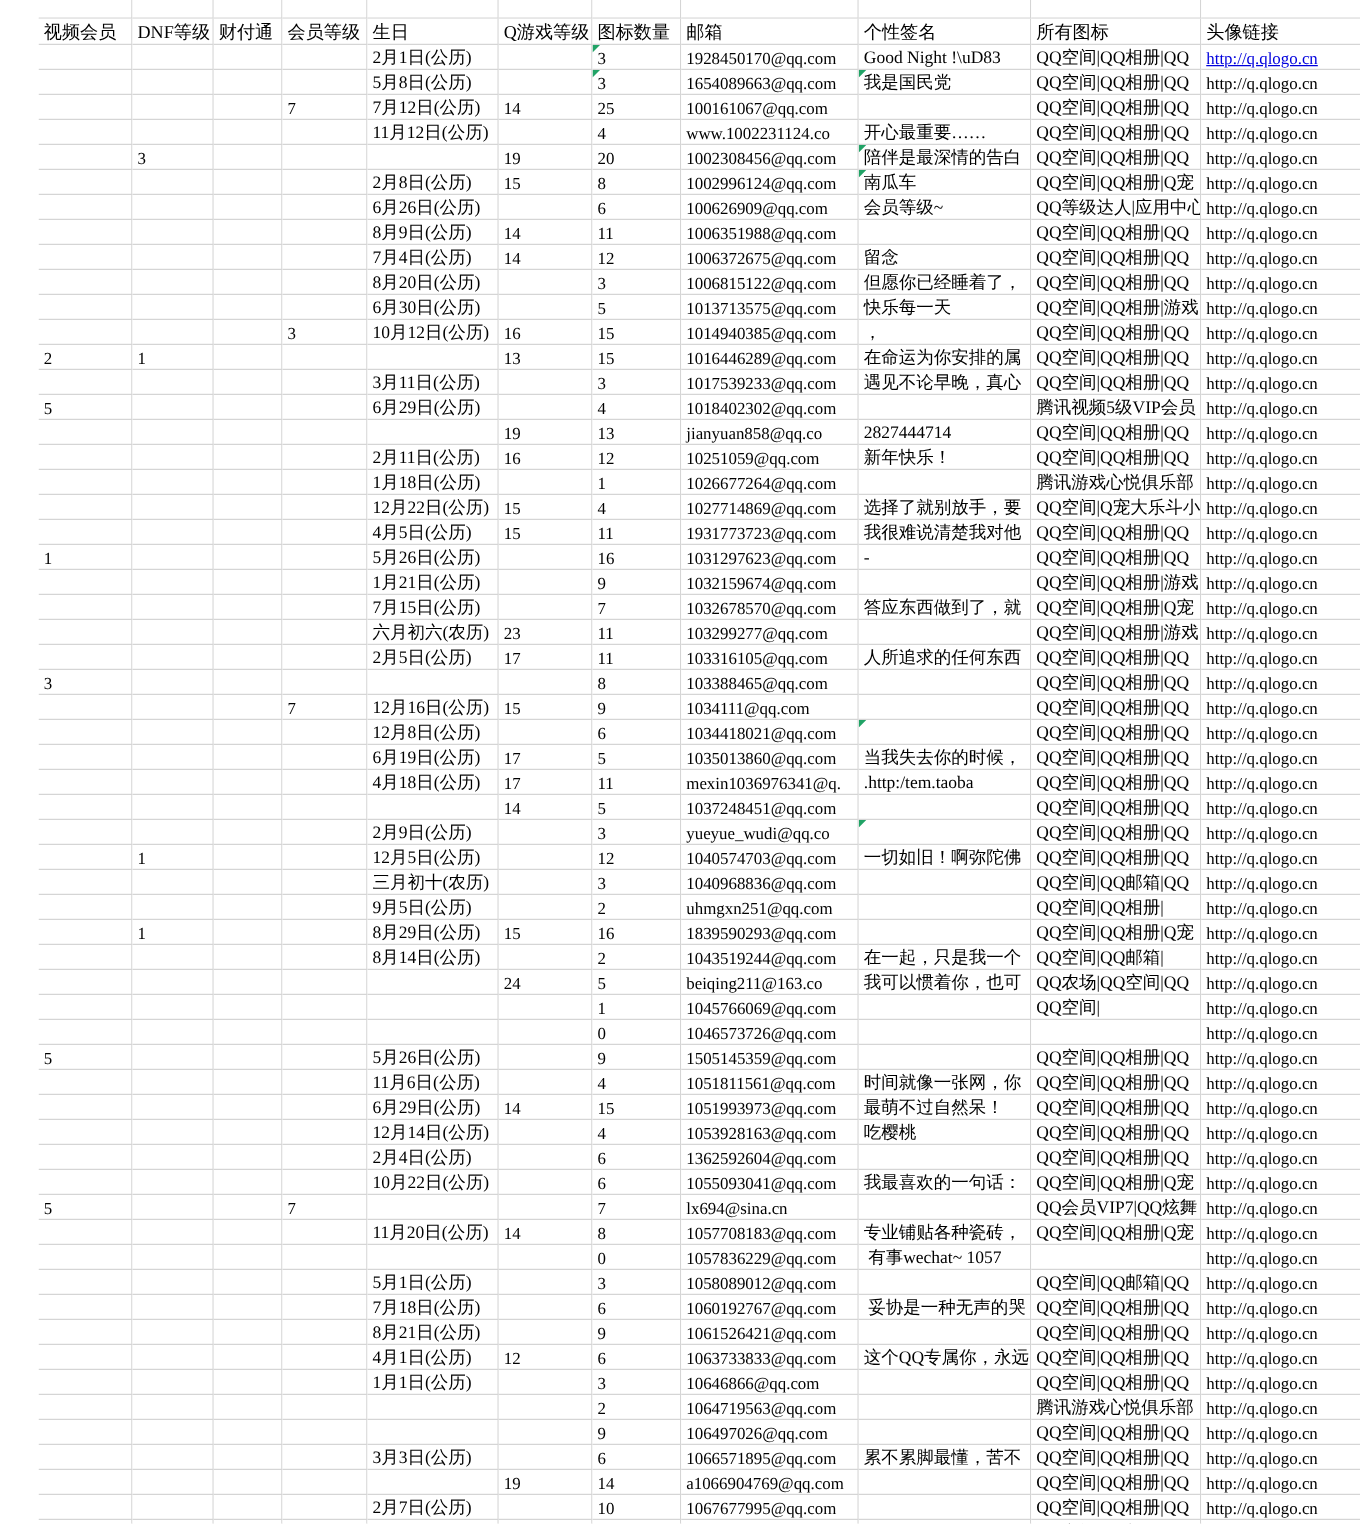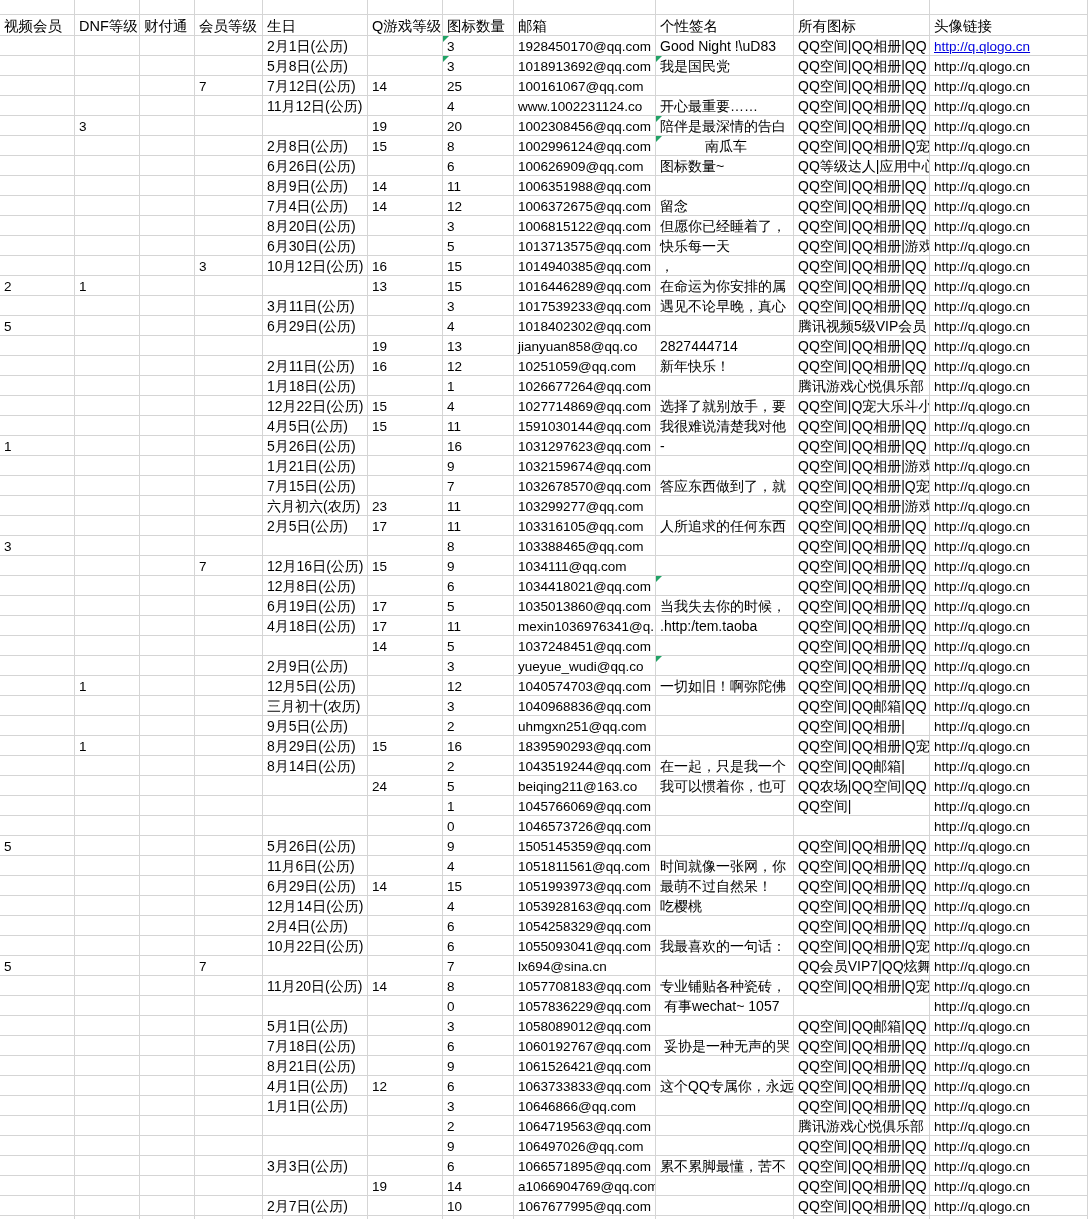--- a/index.html
+++ b/index.html
@@ -3,22 +3,23 @@
 <meta charset="utf-8">
 <style>
   * { box-sizing: border-box; }
   html,body { margin:0; padding:0; background:#ffffff; }
   .sheet {
     position: relative;
     width: 1088px; height: 1219px;
     overflow: hidden;
     background: #ffffff;
     color: #000;
-    font-family: Liberation Sans, sans-serif;
+    font-family: Liberation Serif, serif;
     cursor: cell;
+    padding-left: 31px;
   }
   .row {
     display: grid;
     grid-template-columns: 75px 65px 55px 68px 105px 75px 71px 142px 138px 136px 158px;
   }
   .cell {
     position: relative;
     height: 20px;
     line-height: 19px;
     padding: 1px 0 0 4px;
@@ -26,21 +27,21 @@
     white-space: pre;
     overflow: hidden;
     border-right: 1px solid #d5d5d5;
     border-bottom: 1px solid #d5d5d5;
     background: #fff;
   }
   .row.top .cell { height: 15px; }
   .row.head .cell { height: 21px; line-height: 20px; font-size: 14.5px; }
   
   .c4, .c8, .c9 { font-size: 14px; }
-  .sig-right { text-align: center; padding-right: 1px; }
+  .sig-right { text-align: left; padding-right: 1px; }
   .hyper { color: #0000dd; text-decoration: underline; }
   .tri-icon {
     position: absolute; top: 0; left: 0;
     width: 0; height: 0;
     border-top: 6px solid #21a366;
     border-right: 6px solid transparent;
   }
 </style>
 </head>
 <body>
@@ -87,21 +88,21 @@
         <div class="cell c10"><span class="hyper">http://q.qlogo.cn</span></div>
       </div>
       <div class="row">
         <div class="cell c0"></div>
         <div class="cell c1"></div>
         <div class="cell c2"></div>
         <div class="cell c3"></div>
         <div class="cell c4"><span>5月8日(公历)</span></div>
         <div class="cell c5"></div>
         <div class="cell c6"><span>3</span><span class="tri-icon"></span></div>
-        <div class="cell c7"><span>1018913692@qq.com</span></div>
+        <div class="cell c7"><span>1654089663@qq.com</span></div>
         <div class="cell c8"><span>我是国民党</span><span class="tri-icon"></span></div>
         <div class="cell c9"><span>QQ空间|QQ相册|QQ</span></div>
         <div class="cell c10"><span>http://q.qlogo.cn</span></div>
       </div>
       <div class="row">
         <div class="cell c0"></div>
         <div class="cell c1"></div>
         <div class="cell c2"></div>
         <div class="cell c3"><span>7</span></div>
         <div class="cell c4"><span>7月12日(公历)</span></div>
@@ -153,21 +154,21 @@
       </div>
       <div class="row">
         <div class="cell c0"></div>
         <div class="cell c1"></div>
         <div class="cell c2"></div>
         <div class="cell c3"></div>
         <div class="cell c4"><span>6月26日(公历)</span></div>
         <div class="cell c5"></div>
         <div class="cell c6"><span>6</span></div>
         <div class="cell c7"><span>100626909@qq.com</span></div>
-        <div class="cell c8"><span>图标数量~</span></div>
+        <div class="cell c8"><span>会员等级~</span></div>
         <div class="cell c9"><span>QQ等级达人|应用中心</span></div>
         <div class="cell c10"><span>http://q.qlogo.cn</span></div>
       </div>
       <div class="row">
         <div class="cell c0"></div>
         <div class="cell c1"></div>
         <div class="cell c2"></div>
         <div class="cell c3"></div>
         <div class="cell c4"><span>8月9日(公历)</span></div>
         <div class="cell c5"><span>14</span></div>
@@ -321,21 +322,21 @@
         <div class="cell c10"><span>http://q.qlogo.cn</span></div>
       </div>
       <div class="row">
         <div class="cell c0"></div>
         <div class="cell c1"></div>
         <div class="cell c2"></div>
         <div class="cell c3"></div>
         <div class="cell c4"><span>4月5日(公历)</span></div>
         <div class="cell c5"><span>15</span></div>
         <div class="cell c6"><span>11</span></div>
-        <div class="cell c7"><span>1591030144@qq.com</span></div>
+        <div class="cell c7"><span>1931773723@qq.com</span></div>
         <div class="cell c8"><span>我很难说清楚我对他</span></div>
         <div class="cell c9"><span>QQ空间|QQ相册|QQ</span></div>
         <div class="cell c10"><span>http://q.qlogo.cn</span></div>
       </div>
       <div class="row">
         <div class="cell c0"><span>1</span></div>
         <div class="cell c1"></div>
         <div class="cell c2"></div>
         <div class="cell c3"></div>
         <div class="cell c4"><span>5月26日(公历)</span></div>
@@ -646,21 +647,21 @@
         <div class="cell c10"><span>http://q.qlogo.cn</span></div>
       </div>
       <div class="row">
         <div class="cell c0"></div>
         <div class="cell c1"></div>
         <div class="cell c2"></div>
         <div class="cell c3"></div>
         <div class="cell c4"><span>2月4日(公历)</span></div>
         <div class="cell c5"></div>
         <div class="cell c6"><span>6</span></div>
-        <div class="cell c7"><span>1054258329@qq.com</span></div>
+        <div class="cell c7"><span>1362592604@qq.com</span></div>
         <div class="cell c8"></div>
         <div class="cell c9"><span>QQ空间|QQ相册|QQ</span></div>
         <div class="cell c10"><span>http://q.qlogo.cn</span></div>
       </div>
       <div class="row">
         <div class="cell c0"></div>
         <div class="cell c1"></div>
         <div class="cell c2"></div>
         <div class="cell c3"></div>
         <div class="cell c4"><span>10月22日(公历)</span></div>

